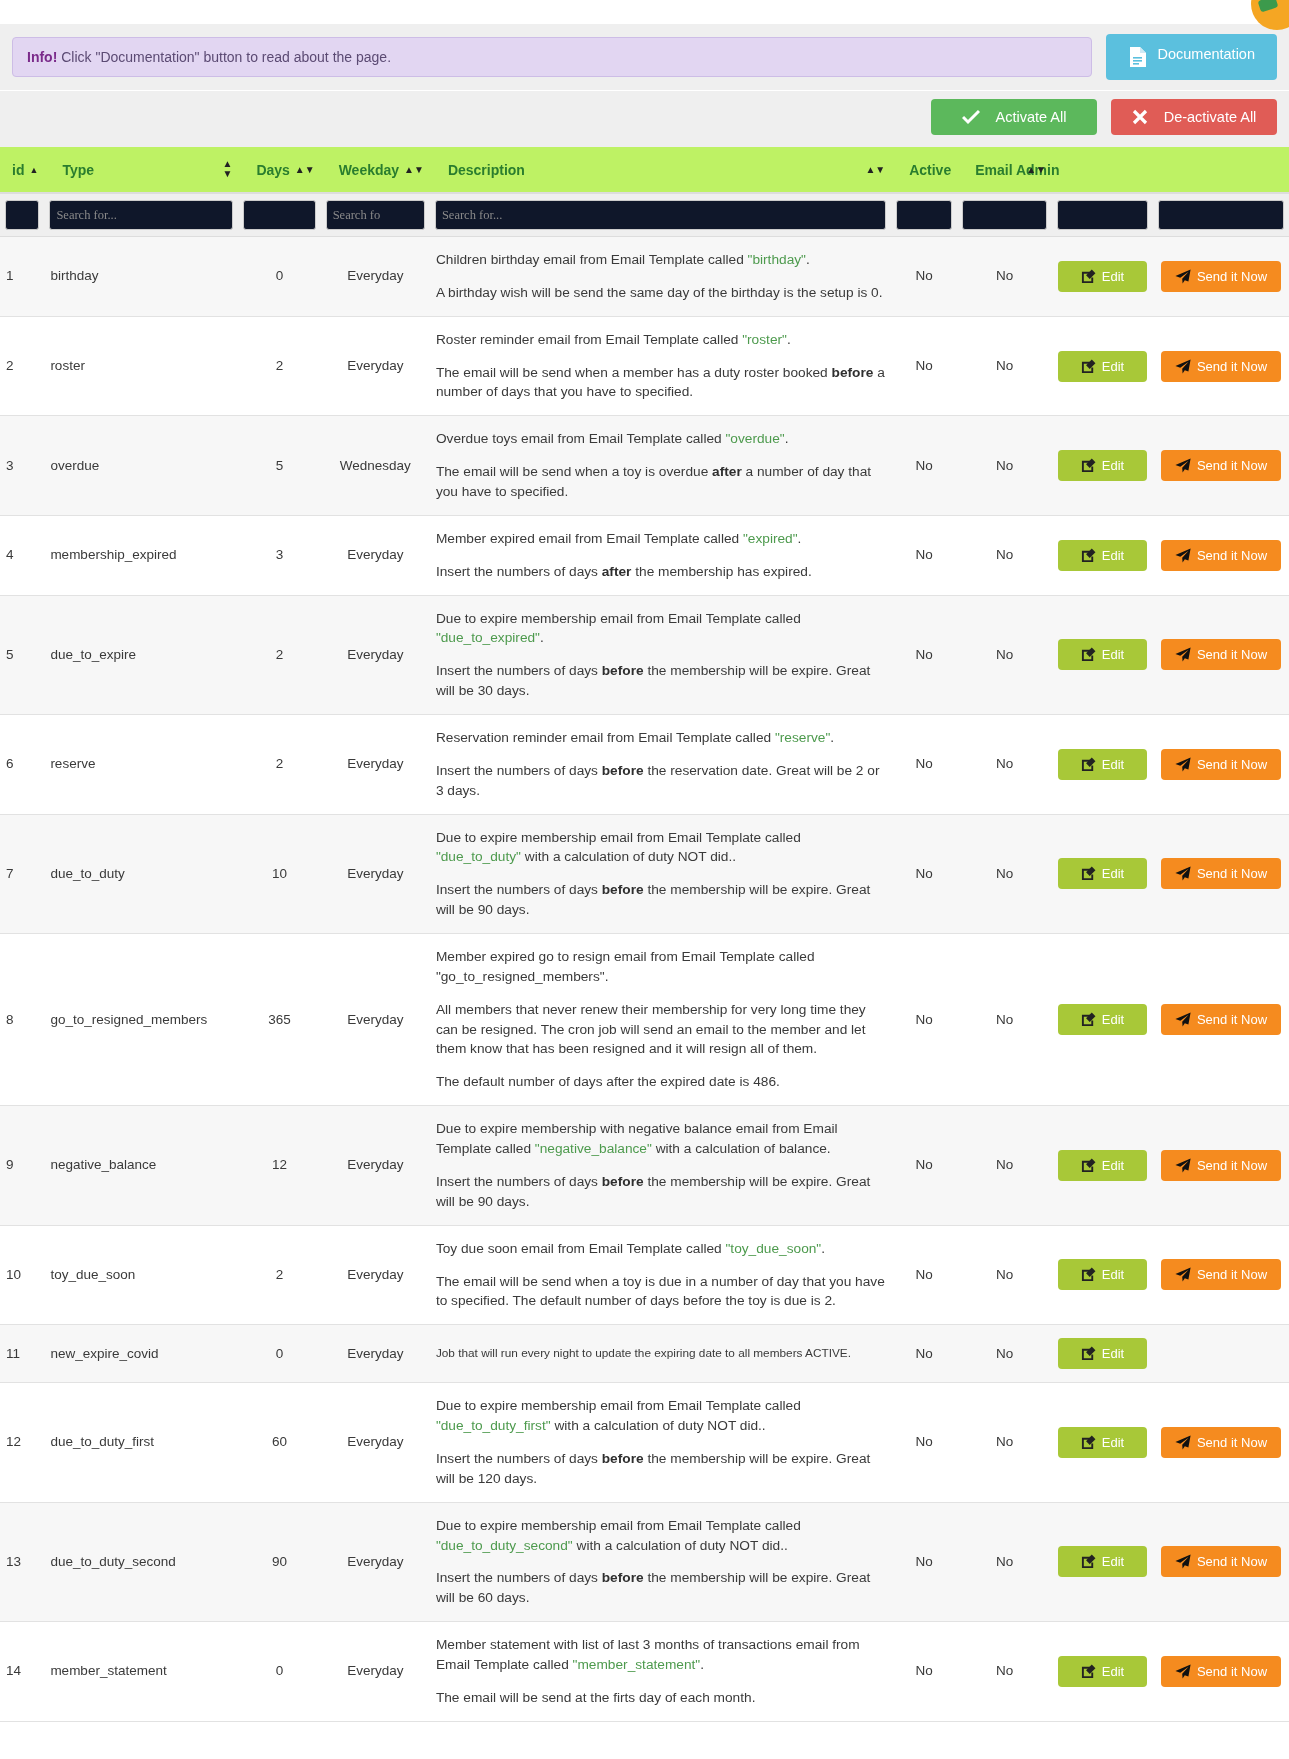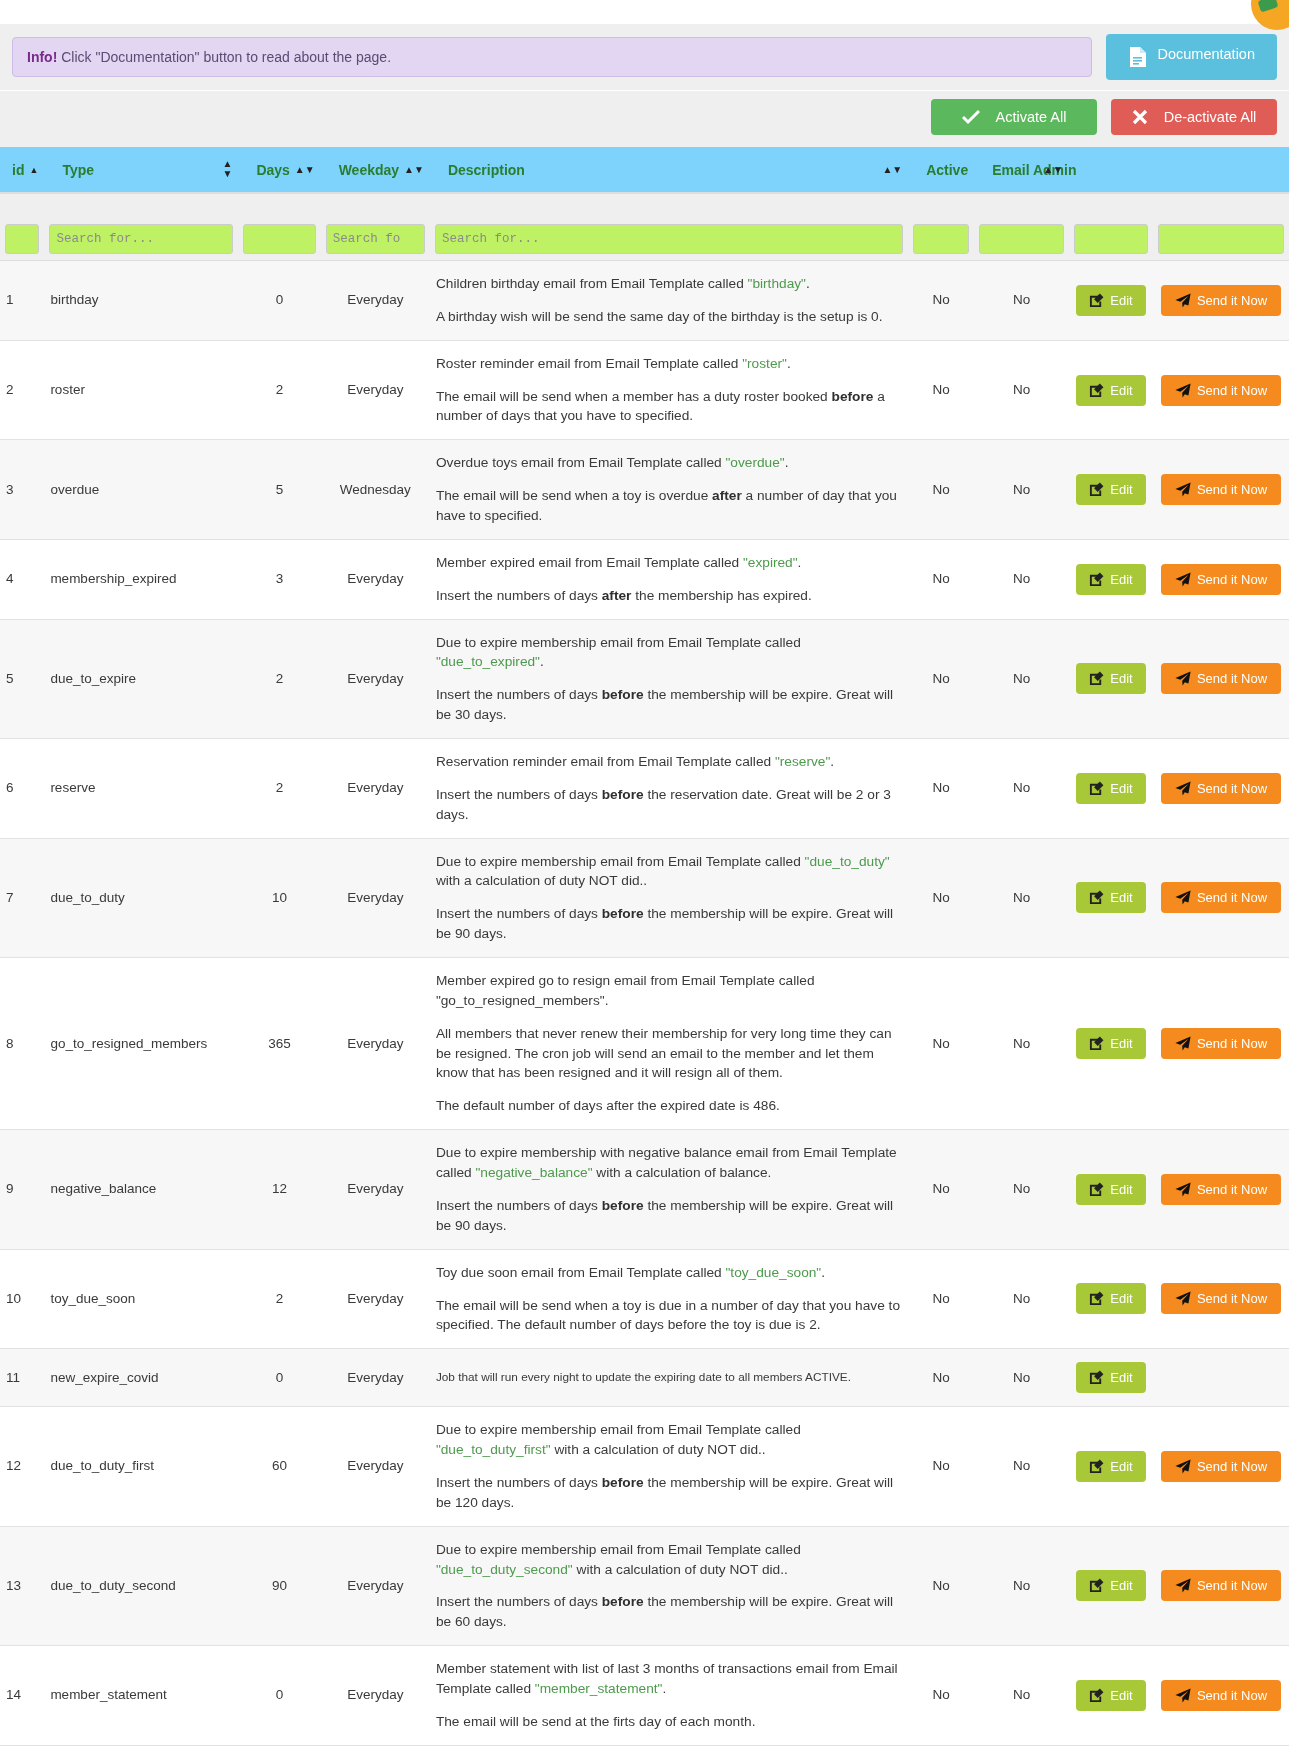--- a/index.html
+++ b/index.html
@@ -110,21 +110,21 @@
     font-size: 13.5px;
     color: #3a3a3a;
   }
   table.cron thead th {
     color: #2a7d2e;
     font-size: 14px;
     font-weight: bold;
     text-align: left;
     padding: 12px 6px 12px 18px;
     vertical-align: middle;
-    background: #7dd3fc;
+    background: #bef264;
     border-bottom: 2px solid #ddd;
     white-space: nowrap;
   }
   .sortwrap { display: inline-flex; align-items: center; gap: 5px; }
   .sort-ico {
     color: #222;
     font-size: 10px;
     line-height: 1;
     display: inline-block;
   }
@@ -136,24 +136,23 @@
     padding: 6px 5px;
     border-bottom: 1px solid #ddd;
   }
   tr.filters input {
     width: 100%;
     border: 1px solid #ccc;
     border-radius: 3px;
     padding: 6px 6px;
     font-size: 12.5px;
     color: #777;
-    font-family: Liberation Mono, monospace;
-    background: #bef264;
+    font-family: Liberation Serif, serif;
+    background: #0f172a;
     height: 30px;
-    margin-top: 24px;
   }
   tr.filters input::placeholder { color: #8a8a8a; }
 
   tbody tr.datarow { border-bottom: 1px solid #e2e2e2; }
   tbody tr.datarow.odd  { background: #f7f7f7; }
   tbody tr.datarow.even { background: #ffffff; }
   tbody tr.datarow td {
     padding: 13px 6px;
     vertical-align: middle;
     line-height: 1.05;
@@ -172,21 +171,21 @@
   .desc p:last-child { margin-bottom: 0; }
   .desc .tpl { color: #4d9a4d; }
   .desc b { font-weight: bold; color: #2f2f2f; }
   .desc.small p { font-size: 11.8px; margin-bottom: 0; }
 
   .btn-edit {
     background: #a8c838;
     padding: 8px 10px;
     font-size: 13px;
     gap: 6px;
-    width: 70px;
+    width: 89px;
   }
   .btn-send {
     background: #f58b1f;
     padding: 8px 8px;
     font-size: 13px;
     gap: 6px;
     width: 120px;
   }
   svg { display: block; }
 </style>

